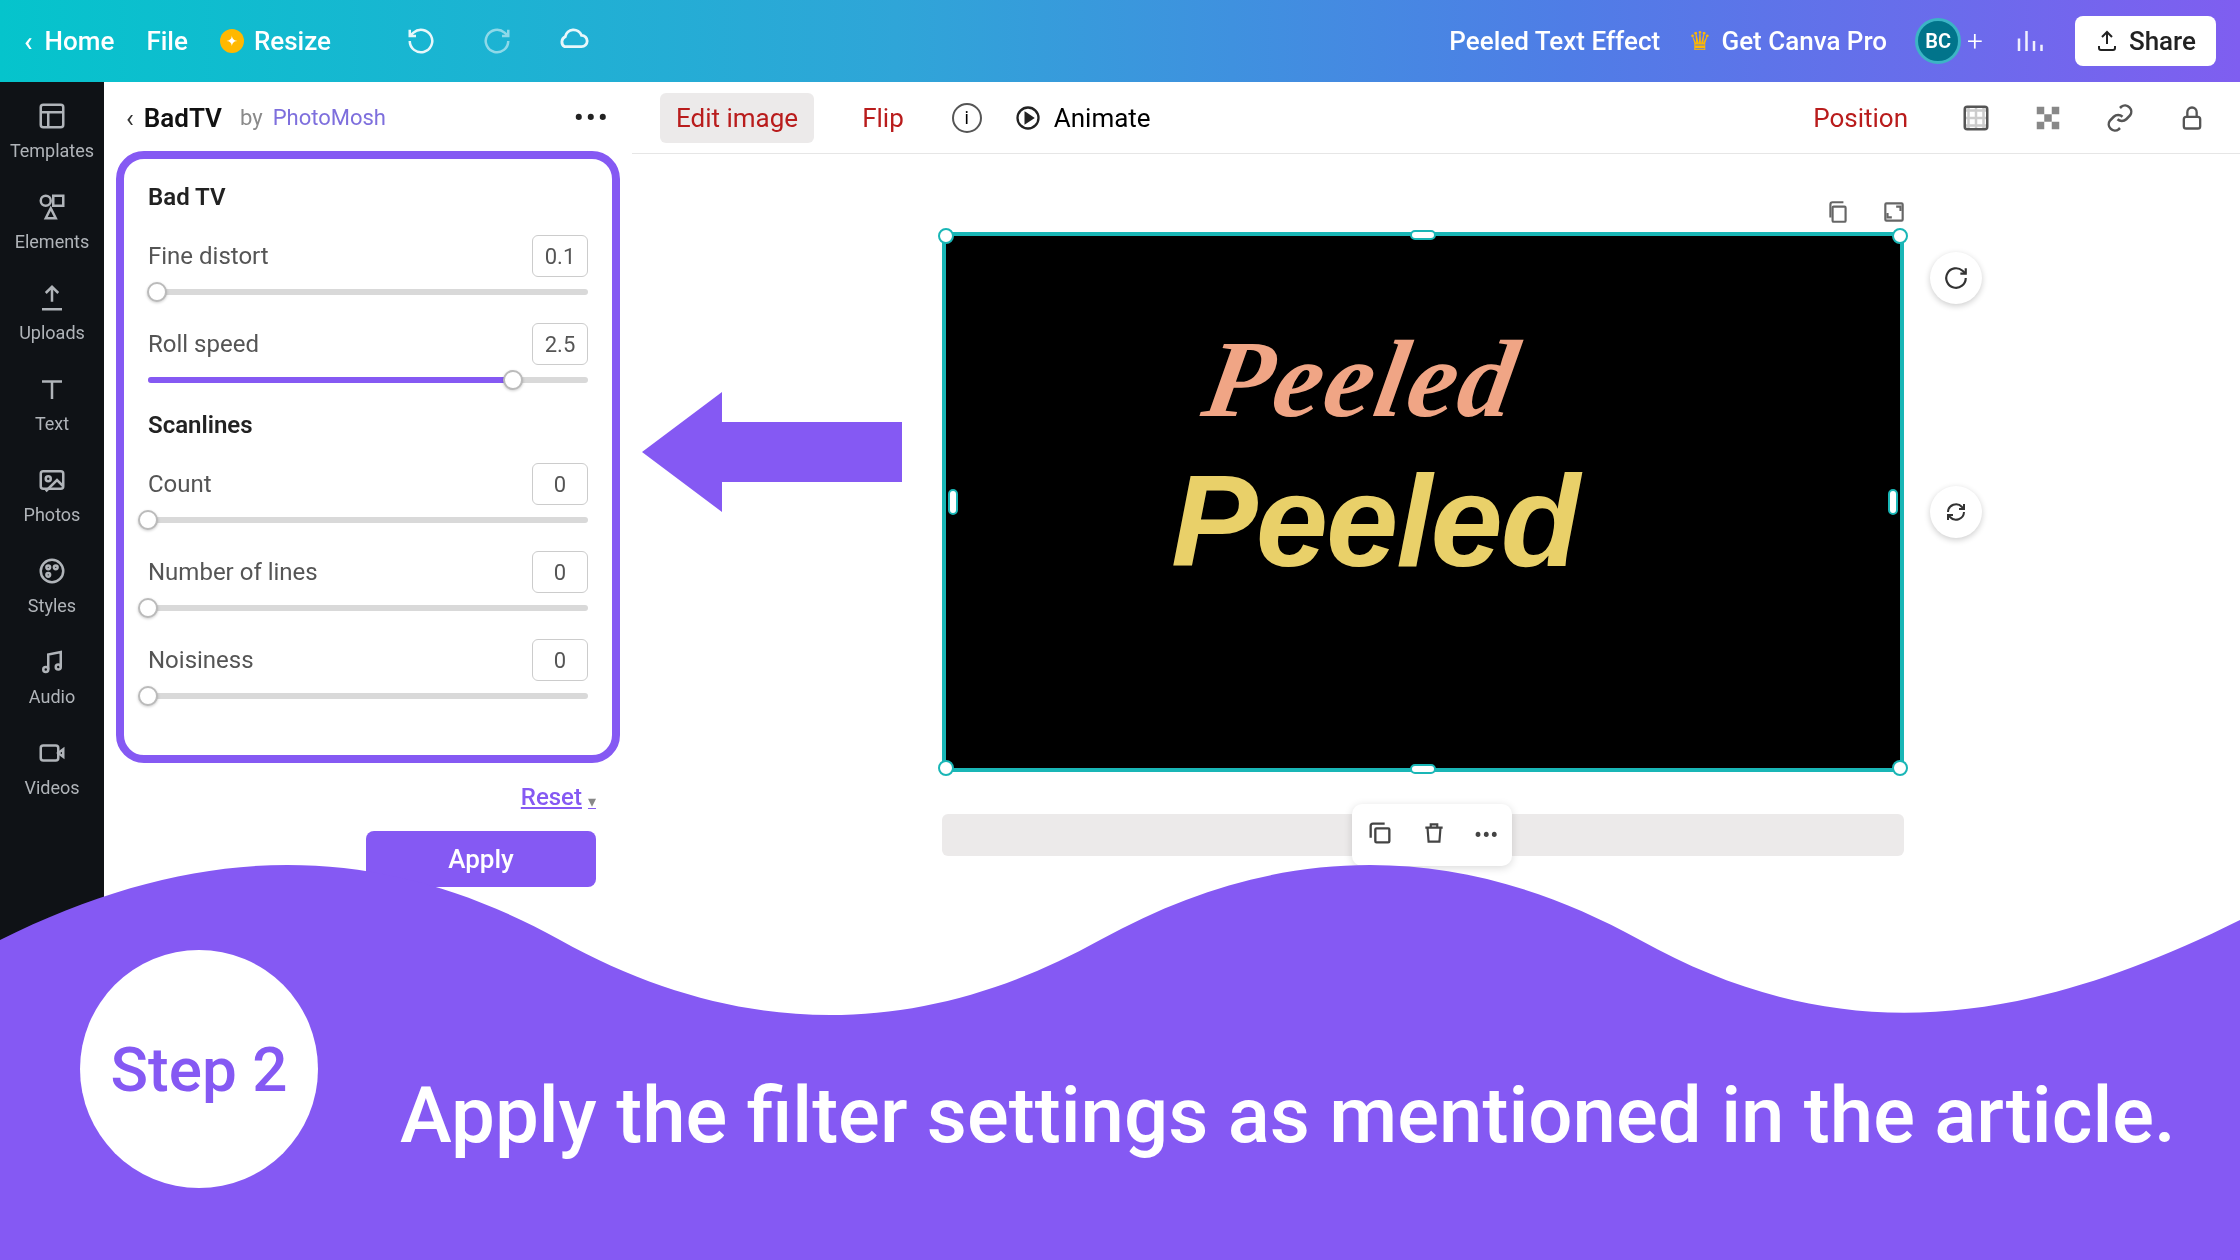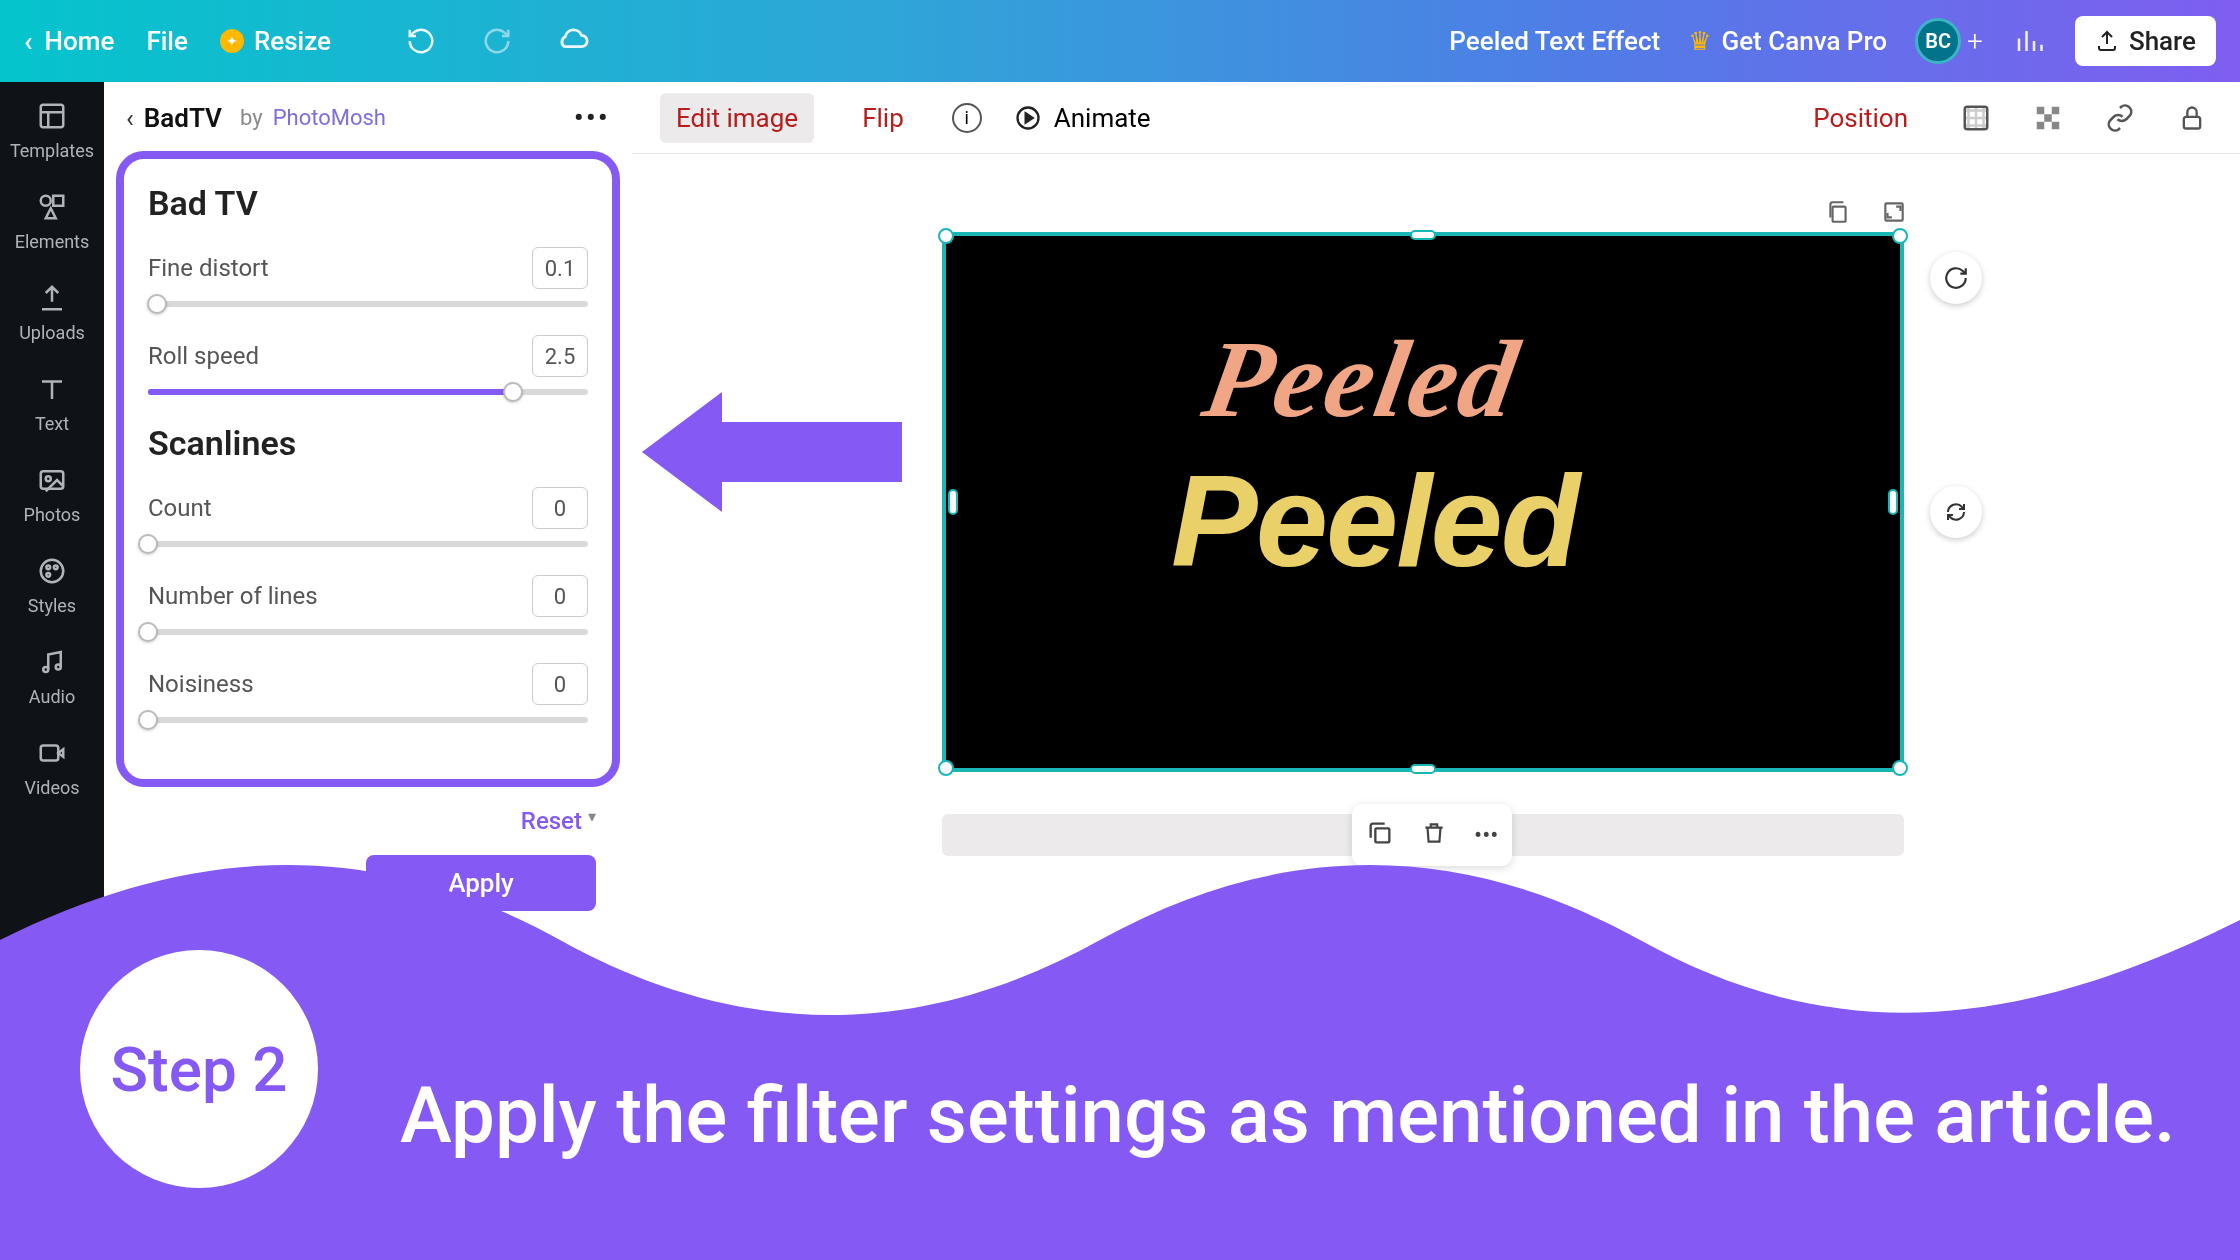--- a/index.html
+++ b/index.html
@@ -33,31 +33,31 @@
 .sidepanel { position: absolute; left: 104px; top: 82px; width: 528px; height: 820px; background: #fff; }
 .sidepanel .header { display: flex; align-items: center; padding: 18px 22px 10px 22px; gap: 10px; }
 .sidepanel .header .back { font-size: 26px; color: #333; }
 .sidepanel .header .title { font-size: 26px; font-weight: 600; color: #111; }
 .sidepanel .header .by { font-size: 22px; color: #8a8a8a; margin-left: 8px; text-align: right; }
 .sidepanel .header .author { font-size: 22px; color: #7e6fdd; }
 .sidepanel .header .spacer { flex: 1; }
 .sidepanel .header .more { font-size: 30px; letter-spacing: 2px; color: #222; }
 
 .highlight-box { margin: 6px 12px 0 12px; border: 8px solid #8559f3; border-radius: 28px; padding: 24px 24px 28px 24px; background: #fff; }
-.section-title { font-size: 34px; font-weight: 600; color: #222; margin-bottom: 24px; }
+.section-title { font-size: 24px; font-weight: 600; color: #222; margin-bottom: 24px; }
 .slider-row { margin-bottom: 28px; }
 .slider-row .lbl-line { display: flex; align-items: center; justify-content: space-between; margin-bottom: 12px; }
 .slider-row .lbl { font-size: 24px; color: #555; }
 .slider-row .val { width: 56px; height: 42px; border: 1px solid #ccc; border-radius: 6px; display: flex; align-items: center; justify-content: center; font-size: 22px; color: #555; }
 .slider-track { position: relative; height: 6px; background: #d9d9d9; border-radius: 3px; }
 .slider-fill { position: absolute; left: 0; top: 0; height: 100%; background: #8559f3; border-radius: 3px; }
 .slider-thumb { position: absolute; top: 50%; width: 20px; height: 20px; border-radius: 50%; background: #fff; border: 2px solid #bbb; transform: translate(-50%, -50%); box-shadow: 0 1px 3px rgba(0,0,0,0.2); }
 
 .reset-row { display: flex; justify-content: flex-end; padding: 20px 36px 0 0; }
-.reset { font-size: 24px; color: #8559f3; font-weight: 500; display: flex; align-items: flex-start; gap: 6px; }
+.reset { font-size: 24px; color: #8559f3; font-weight: 500; display: flex; align-items: flex-end; gap: 6px; text-decoration: underline; }
 .apply-btn { margin: 20px 36px 0 auto; width: 230px; height: 56px; background: #8559f3; color: #fff; border-radius: 8px; display: flex; align-items: center; justify-content: center; font-size: 26px; font-weight: 500; }
 
 
 .canvas-area { position: absolute; left: 632px; top: 82px; right: 0; bottom: 0; background: #fff; }
 .canvas-toolbar { height: 72px; border-bottom: 1px solid #e6e6e6; display: flex; align-items: center; padding: 0 28px; gap: 32px; }
 .canvas-toolbar .btn { font-size: 26px; color: #b91c1c; padding: 10px 16px; border-radius: 6px; }
 .canvas-toolbar .btn.active { background: #eceaea; }
 .canvas-toolbar .info { width: 30px; height: 30px; border: 2px solid #555; border-radius: 50%; display: flex; align-items: center; justify-content: center; font-size: 18px; }
 .canvas-toolbar .animate { display: flex; align-items: center; gap: 12px; font-size: 26px; }
 .canvas-toolbar .spacer { flex: 1; }

